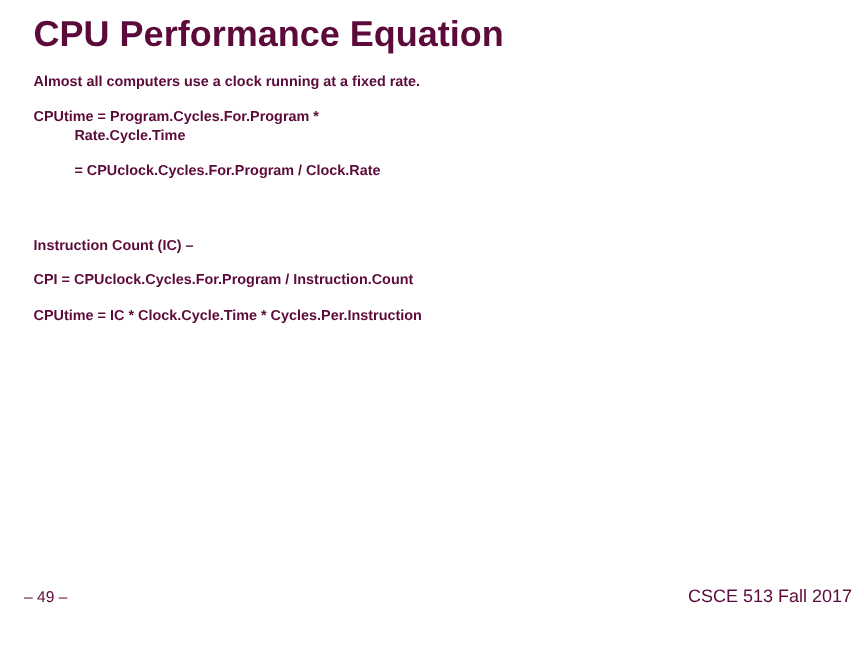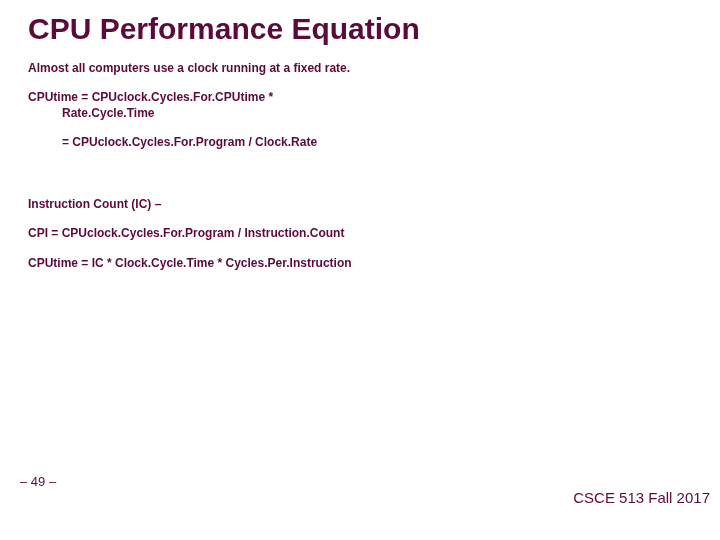--- a/index.html
+++ b/index.html
@@ -36,21 +36,21 @@
   .p2 { margin: 0 0 46px 0; }
   .p3 { margin: 0 0 14px 0; }
   .indent { padding-left: 34px; }
   .p4 { margin: 0 0 46px 0; padding-left: 34px; }
   .p5 { margin: 0 0 14px 0; }
   .p6 { margin: 0 0 14px 0; }
   .p7 { margin: 0; }
   .footer-left {
     position: absolute;
     left: 20px;
-    bottom: 31px;
+    bottom: 15px;
     color: #5c0a3a;
     font-size: 13px;
     font-weight: normal;
   }
   .footer-right {
     position: absolute;
     right: 10px;
     bottom: 14px;
     color: #5c0a3a;
     font-size: 15px;
@@ -59,21 +59,21 @@
 </style>
 </head>
 <body>
 
 <div class="slide">
   <h1 class="title">CPU Performance Equation</h1>
 
   <div class="body">
     <p class="p1">Almost all computers use a clock running at a fixed rate.</p>
     <p class="p3">
-      <span>CPUtime = CPUclock.Cycles.For.CPUtime *</span><br>
+      <span>CPUtime = Program.Cycles.For.Program *</span><br>
       <span class="indent">Rate.Cycle.Time</span>
     </p>
     <p class="p4">= CPUclock.Cycles.For.Program / Clock.Rate</p>
     <p class="p5">Instruction Count (IC) –</p>
     <p class="p6">CPI = CPUclock.Cycles.For.Program / Instruction.Count</p>
     <p class="p7">CPUtime = IC * Clock.Cycle.Time * Cycles.Per.Instruction</p>
   </div>
 
   <div class="footer-left">– 49 –</div>
   <div class="footer-right">CSCE 513 Fall 2017</div>

